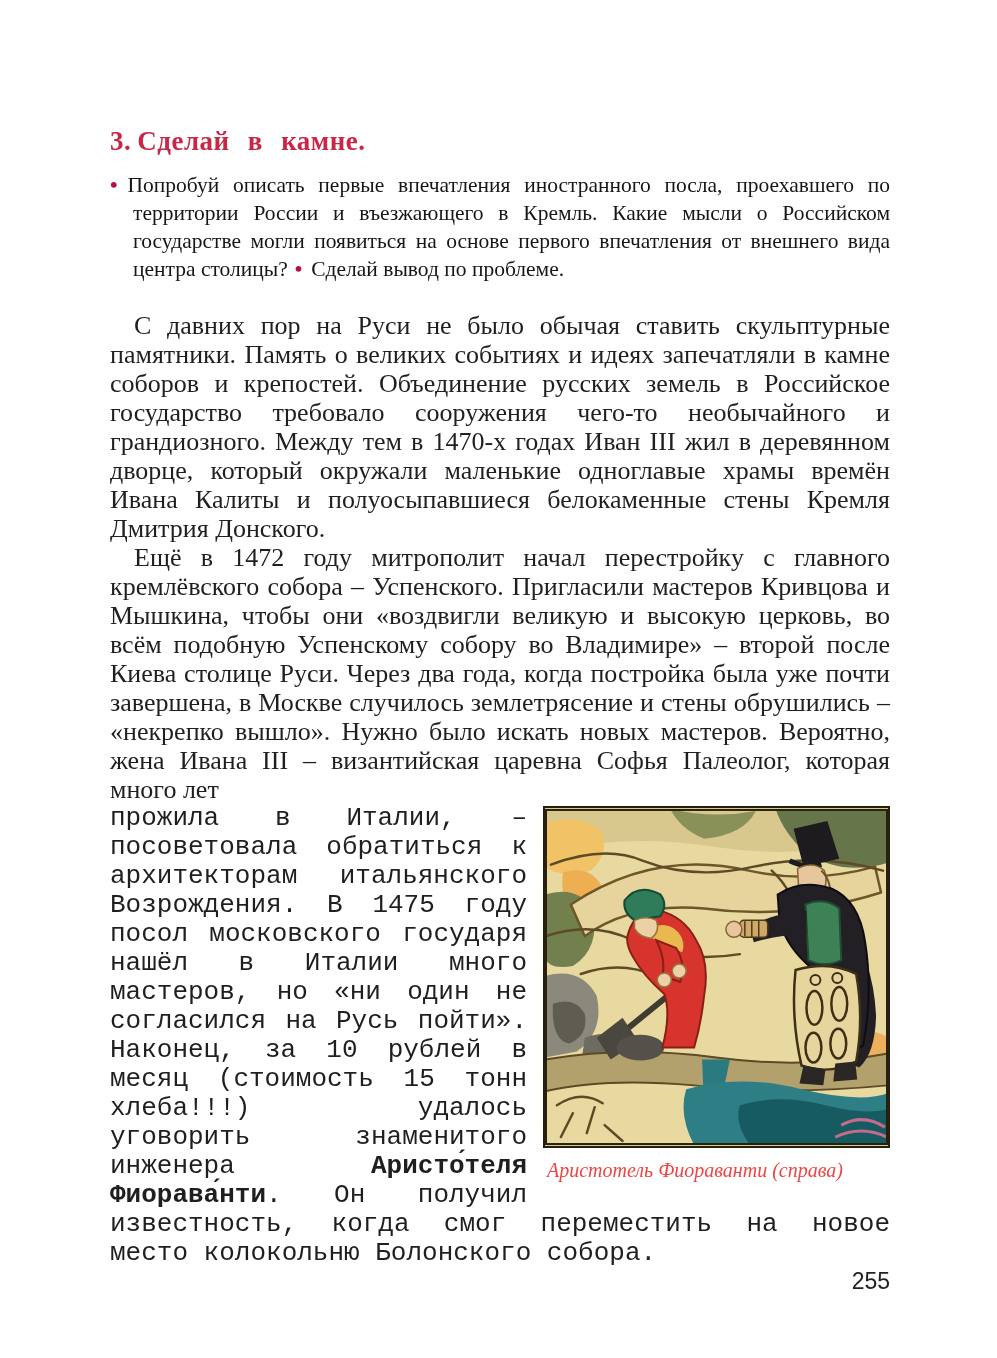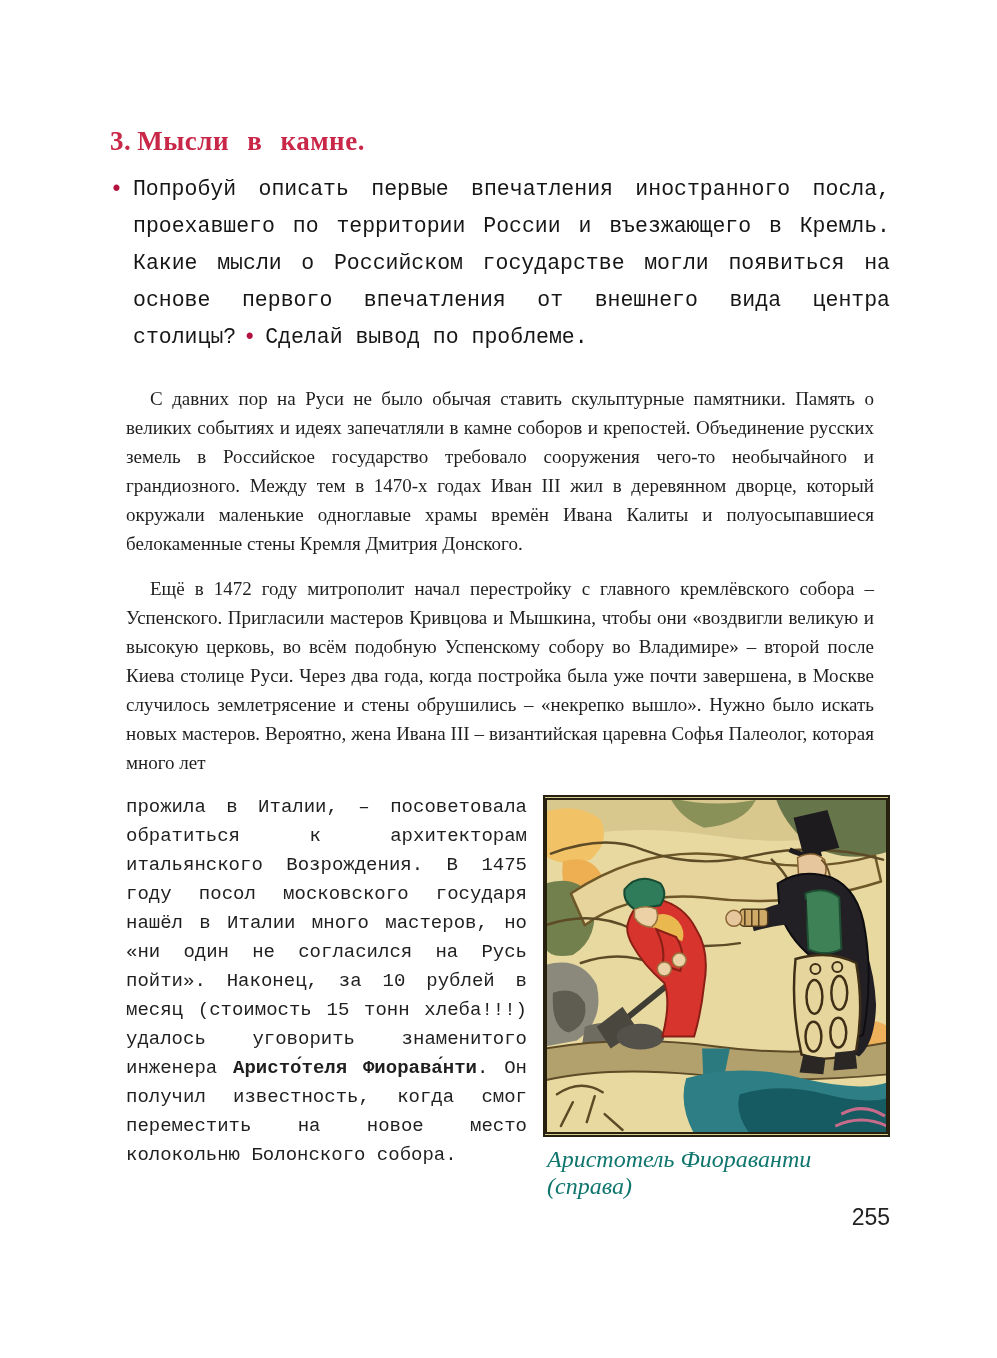--- a/index.html
+++ b/index.html
@@ -16,74 +16,73 @@
   .section-title {
     margin:0 0 14px 0;
     font-family:"Liberation Serif", serif;
     font-size:27px; font-weight:bold;
     color:#c92747;
     letter-spacing:0.5px;
     word-spacing:11px;
   }
   .section-title .num { margin-right:6px; }
   .task {
-    font-family:Liberation Mono, monospace;
-    font-size:21.5px; line-height:37px;
+    font-family:Liberation Serif, serif;
+    font-size:21.5px; line-height:28px;
     color:#161616;
     text-align:justify;
     padding-left:23px; text-indent:-23px;
     margin:0 0 28px 0;
   }
   .bullet { color:#b3123f; font-weight:bold; }
   .bullet.lead { margin-right:10px; }
   .bullet.inline { margin:0 9px 0 7px; }
   .body-para {
-    font-size:19px; line-height:29px;
+    font-size:26px; line-height:29px;
     text-align:justify;
-    margin:16px; text-indent:24px;
+    margin:0; text-indent:24px;
     hyphens:auto; -webkit-hyphens:auto;
   }
   .wrap-section { margin:0; }
   .wrap-section .body-para { text-indent:0;font-family:Liberation Mono, monospace; }
   .figure {
     float:right;
     width:347px;
     margin:2px 0 4px 16px;
   }
   .img-frame {
     border:2px solid #27200f;
     box-shadow:inset 0 0 0 3px #d8d393;
     background:#e8d9a0;
     line-height:0;
   }
   .img-frame svg { display:block; }
   .figcaption {
     font-family:"Liberation Serif", serif;
     font-style:italic;
-    font-size:24px; line-height:27px;
-    color:#0f766e;
+    font-size:20px; line-height:27px;
+    color:#ef4444;
     margin-top:9px;
     padding-left:4px;
   }
   .page-number {
     clear:both;
     text-align:right;
     font-family:"Liberation Sans", sans-serif;
     font-size:23px;
     color:#232323;
-    margin-top:12px;
   }
   .bold-name { font-weight:bold; }
 </style>
 </head>
 <body>
 
 <div class="page">
 
-  <h2 class="section-title"><span class="num">3.</span><span>Мысли в камне.</span></h2>
+  <h2 class="section-title"><span class="num">3.</span><span>Сделай в камне.</span></h2>
 
   <div class="task"><span class="bullet lead">•</span><span>Попробуй описать первые впечатления иностранного посла, проехавшего по территории России и въезжающего в Кремль. Какие мысли о Российском государстве могли появиться на основе первого впечатления от внешнего вида центра столицы?</span><span class="bullet inline">•</span><span>Сделай вывод по проблеме.</span></div>
 
   <p class="body-para" lang="ru">С давних пор на Руси не было обычая ставить скульптурные памятники. Память о великих событиях и идеях запечатляли в камне соборов и крепостей. Объединение русских земель в Российское государство требовало сооружения чего-то необычайного и грандиозного. Между тем в 1470-х годах Иван III жил в деревянном дворце, который окружали маленькие одноглавые храмы времён Ивана Калиты и полуосыпавшиеся белокаменные стены Кремля Дмитрия Донского.</p>
 
   <p class="body-para" lang="ru">Ещё в 1472 году митрополит начал перестройку с главного кремлёвского собора – Успенского. Пригласили мастеров Кривцова и Мышкина, чтобы они «воздвигли великую и высокую церковь, во всём подобную Успенскому собору во Владимире» – второй после Киева столице Руси. Через два года, когда постройка была уже почти завершена, в Москве случилось землетрясение и стены обрушились – «некрепко вышло». Нужно было искать новых мастеров. Вероятно, жена Ивана III – византийская царевна Софья Палеолог, которая много лет</p>
 
   <div class="wrap-section">
 
     <figure class="figure" style="margin-right:0;">

